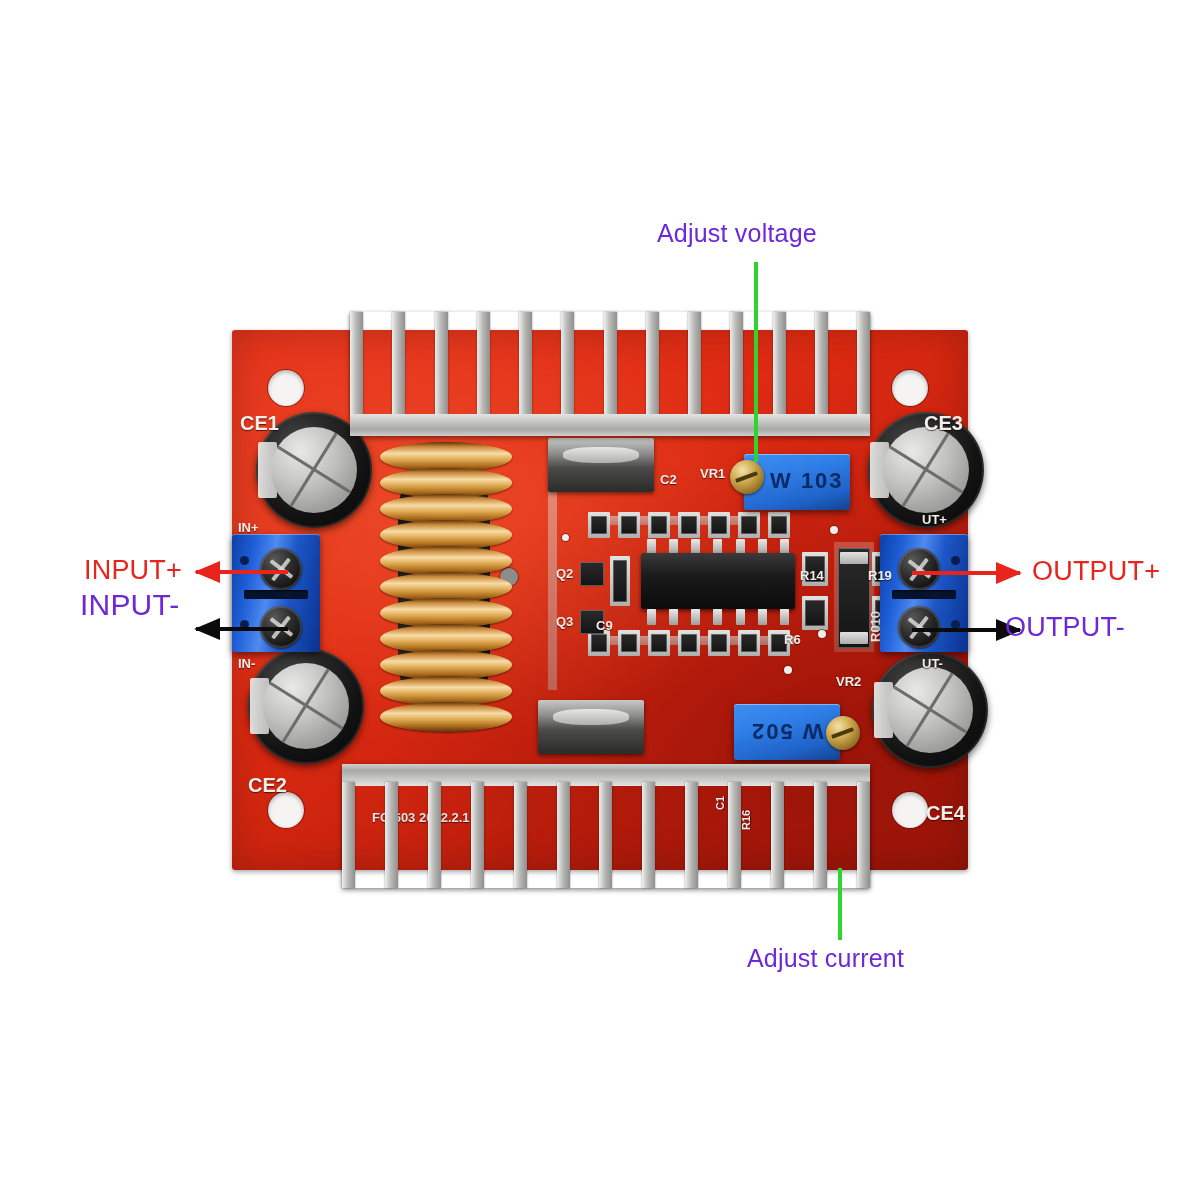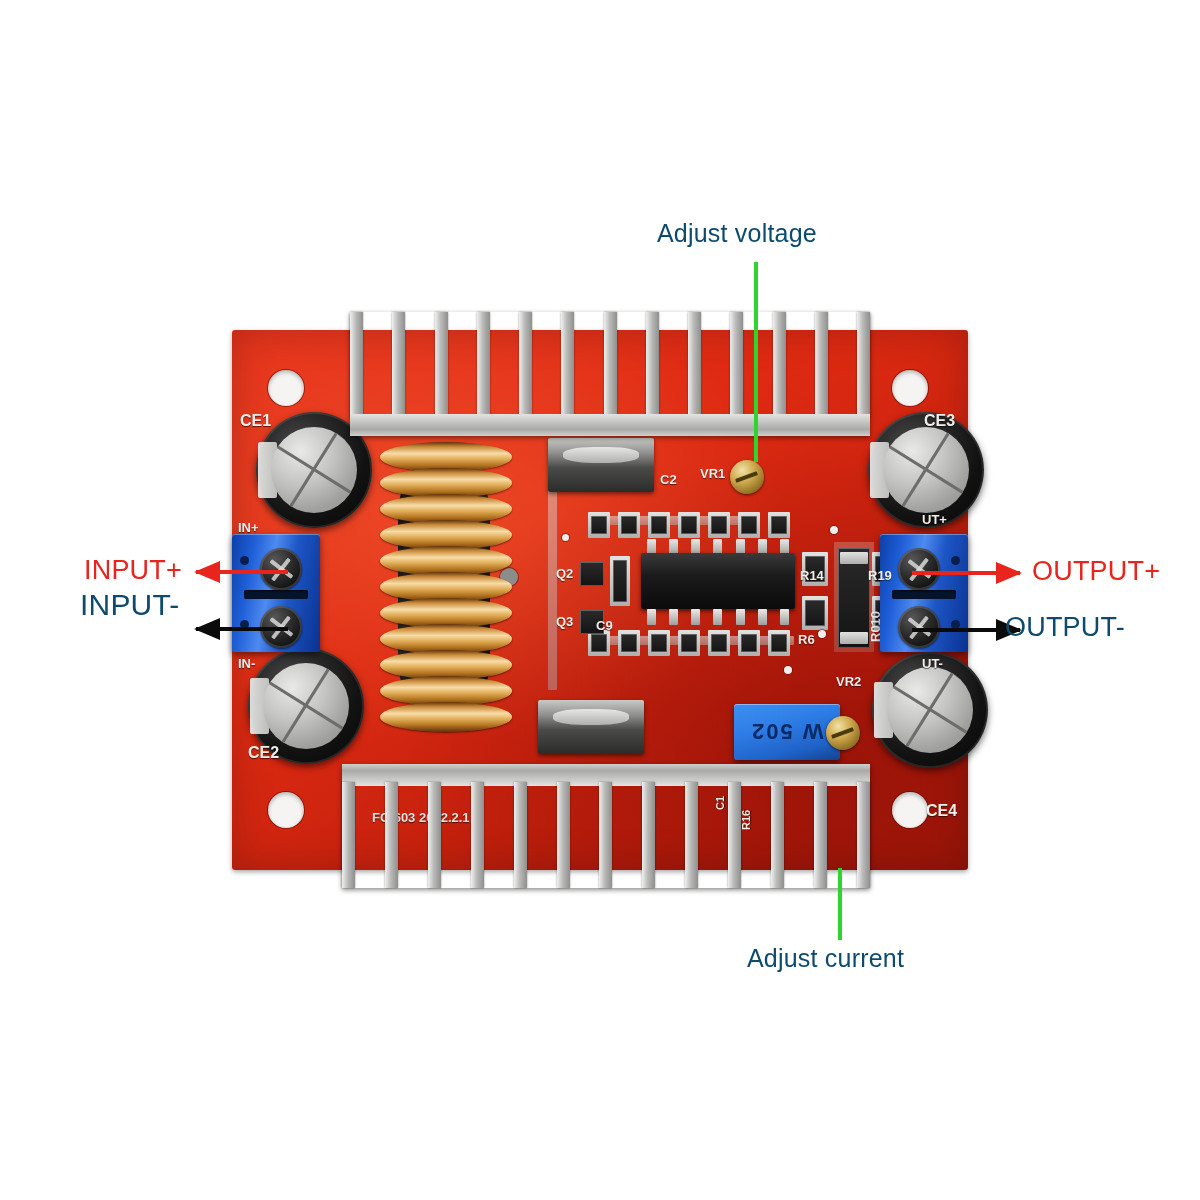--- a/index.html
+++ b/index.html
@@ -2,21 +2,21 @@
 <html><head>
 <meta charset="utf-8">
 <style>
   html,body{margin:0;padding:0;background:#ffffff;}
   body{width:1200px;height:1200px;position:relative;overflow:hidden;
        font-family:"Liberation Sans", sans-serif;}
 
   #stage{position:absolute;inset:0;}
 
   
-  .anno{position:absolute;font-size:25px;color:#0c4a6e;white-space:nowrap;letter-spacing:.2px;}
+  .anno{position:absolute;font-size:25px;color:#6d28d9;white-space:nowrap;letter-spacing:.2px;}
   .anno.red{color:#e8241c;font-weight:400;}
   #anno-adjust-voltage{left:657px;top:219px;}
   #anno-adjust-current{left:747px;top:944px;}
   #anno-input-plus{left:84px;top:555px;font-size:27px;}
   #anno-input-minus{left:80px;top:588px;font-size:30px;}
   #anno-output-plus{left:1032px;top:556px;font-size:27px;}
   #anno-output-minus{left:1005px;top:612px;font-size:27px;}
 
   
   .vline{position:absolute;width:4px;background:#2fd52f;}
@@ -48,21 +48,21 @@
          linear-gradient(148deg,#e8341c 0%,#de2a12 38%,#c01f0c 72%,#a8190a 100%);
        box-shadow:0 2px 5px rgba(0,0,0,.35), inset 0 0 40px rgba(0,0,0,.22);
        border-radius:3px;}
   .hole{position:absolute;width:36px;height:36px;border-radius:50%;
         background:#f6f4f2;box-shadow:0 0 0 1px rgba(90,10,5,.55), inset 0 2px 4px rgba(0,0,0,.28);}
   #hole-tl{left:36px;top:40px;}
   #hole-tr{left:660px;top:40px;}
   #hole-bl{left:36px;top:462px;}
   #hole-br{left:660px;top:462px;}
 
-  .silk{position:absolute;color:#f3eee9;font-size:16px;font-weight:700;
+  .silk{position:absolute;color:#f3eee9;font-size:20px;font-weight:700;
         font-family:"Liberation Sans", sans-serif;text-shadow:0 1px 1px rgba(0,0,0,.6);
         white-space:nowrap;}
   .silk.sm{font-size:13px;}
   .silk.xs{font-size:11px;}
   .silk.vert{transform:rotate(-90deg);transform-origin:left top;}
 
   
   .ecap{position:absolute;border-radius:50%;
         background:radial-gradient(circle at 36% 30%,#4a4a4a 0%,#2a2a2a 30%,#121212 62%,#050505 100%);
         box-shadow:0 3px 7px rgba(0,0,0,.55);}
@@ -276,20 +276,23 @@
       <div class="ring"></div>
         <div class="band"></div>
         <div class="top"></div>
     </div>
     <div class="ecap" style="left:640px;top:322px;width:116px;height:116px">
       <div class="ring"></div>
         <div class="band"></div>
         <div class="top"></div>
     </div>
 
+    <div class="pot" style="left:512px;top:124px;width:106px;height:56px">
+      <div class="mark" style="left:26px;top:14px">W 103</div>
+    </div>
     <div class="potscrew" style="left:498px;top:130px"></div>
 
     <div class="pot" style="left:502px;top:374px;width:106px;height:56px">
       <div class="mark" style="left:16px;top:14px;transform:rotate(180deg)">W 502</div>
     </div>
     <div class="potscrew" style="left:594px;top:386px"></div>
 
     <div class="term" style="left:0px;top:204px;width:88px;height:118px">
       <div class="sidehole" style="left:8px;top:22px"></div>
       <div class="sidehole" style="left:8px;top:86px"></div>
@@ -300,38 +303,38 @@
 
     <div class="term" style="left:648px;top:204px;width:88px;height:118px">
       <div class="screw" style="left:18px;top:14px"></div>
       <div class="slot" style="top:56px"></div>
       <div class="screw" style="left:18px;top:72px"></div>
       <div class="sidehole" style="right:8px;top:22px"></div>
       <div class="sidehole" style="right:8px;top:86px"></div>
     </div>
 
     <div class="silk" style="left:8px;top:82px">CE1</div>
-    <div class="silk" style="left:16px;top:414px">CE2</div>
+    <div class="silk" style="left:16px;top:444px">CE2</div>
     <div class="silk" style="left:692px;top:82px">CE3</div>
     <div class="silk" style="left:694px;top:472px">CE4</div>
 
     <div class="silk sm" style="left:6px;top:190px">IN+</div>
     <div class="silk sm" style="left:6px;top:326px">IN-</div>
     <div class="silk sm" style="left:690px;top:182px">UT+</div>
     <div class="silk sm" style="left:690px;top:326px">UT-</div>
 
     <div class="silk sm" style="left:468px;top:136px">VR1</div>
     <div class="silk sm" style="left:604px;top:344px">VR2</div>
     <div class="silk sm" style="left:324px;top:236px">Q2</div>
     <div class="silk sm" style="left:324px;top:284px">Q3</div>
     <div class="silk sm" style="left:428px;top:142px">C2</div>
     <div class="silk sm" style="left:364px;top:288px">C9</div>
     <div class="silk sm" style="left:568px;top:238px">R14</div>
     <div class="silk sm" style="left:636px;top:238px">R19</div>
-    <div class="silk sm" style="left:566px;top:302px">R6</div>
+    <div class="silk sm" style="left:552px;top:302px">R6</div>
     <div class="silk xs vert" style="left:452px;top:500px">R18</div>
     <div class="silk xs vert" style="left:508px;top:500px">R16</div>
     <div class="silk xs vert" style="left:482px;top:480px">C1</div>
     <div class="silk sm" style="left:140px;top:480px;color:#e8e3de">FC-603  2022.2.1</div>
 
     <div class="heatsink" id="hs-top">
       <div class="fins">
         <div class="fin"></div>
         <div class="fin"></div>
         <div class="fin"></div>

